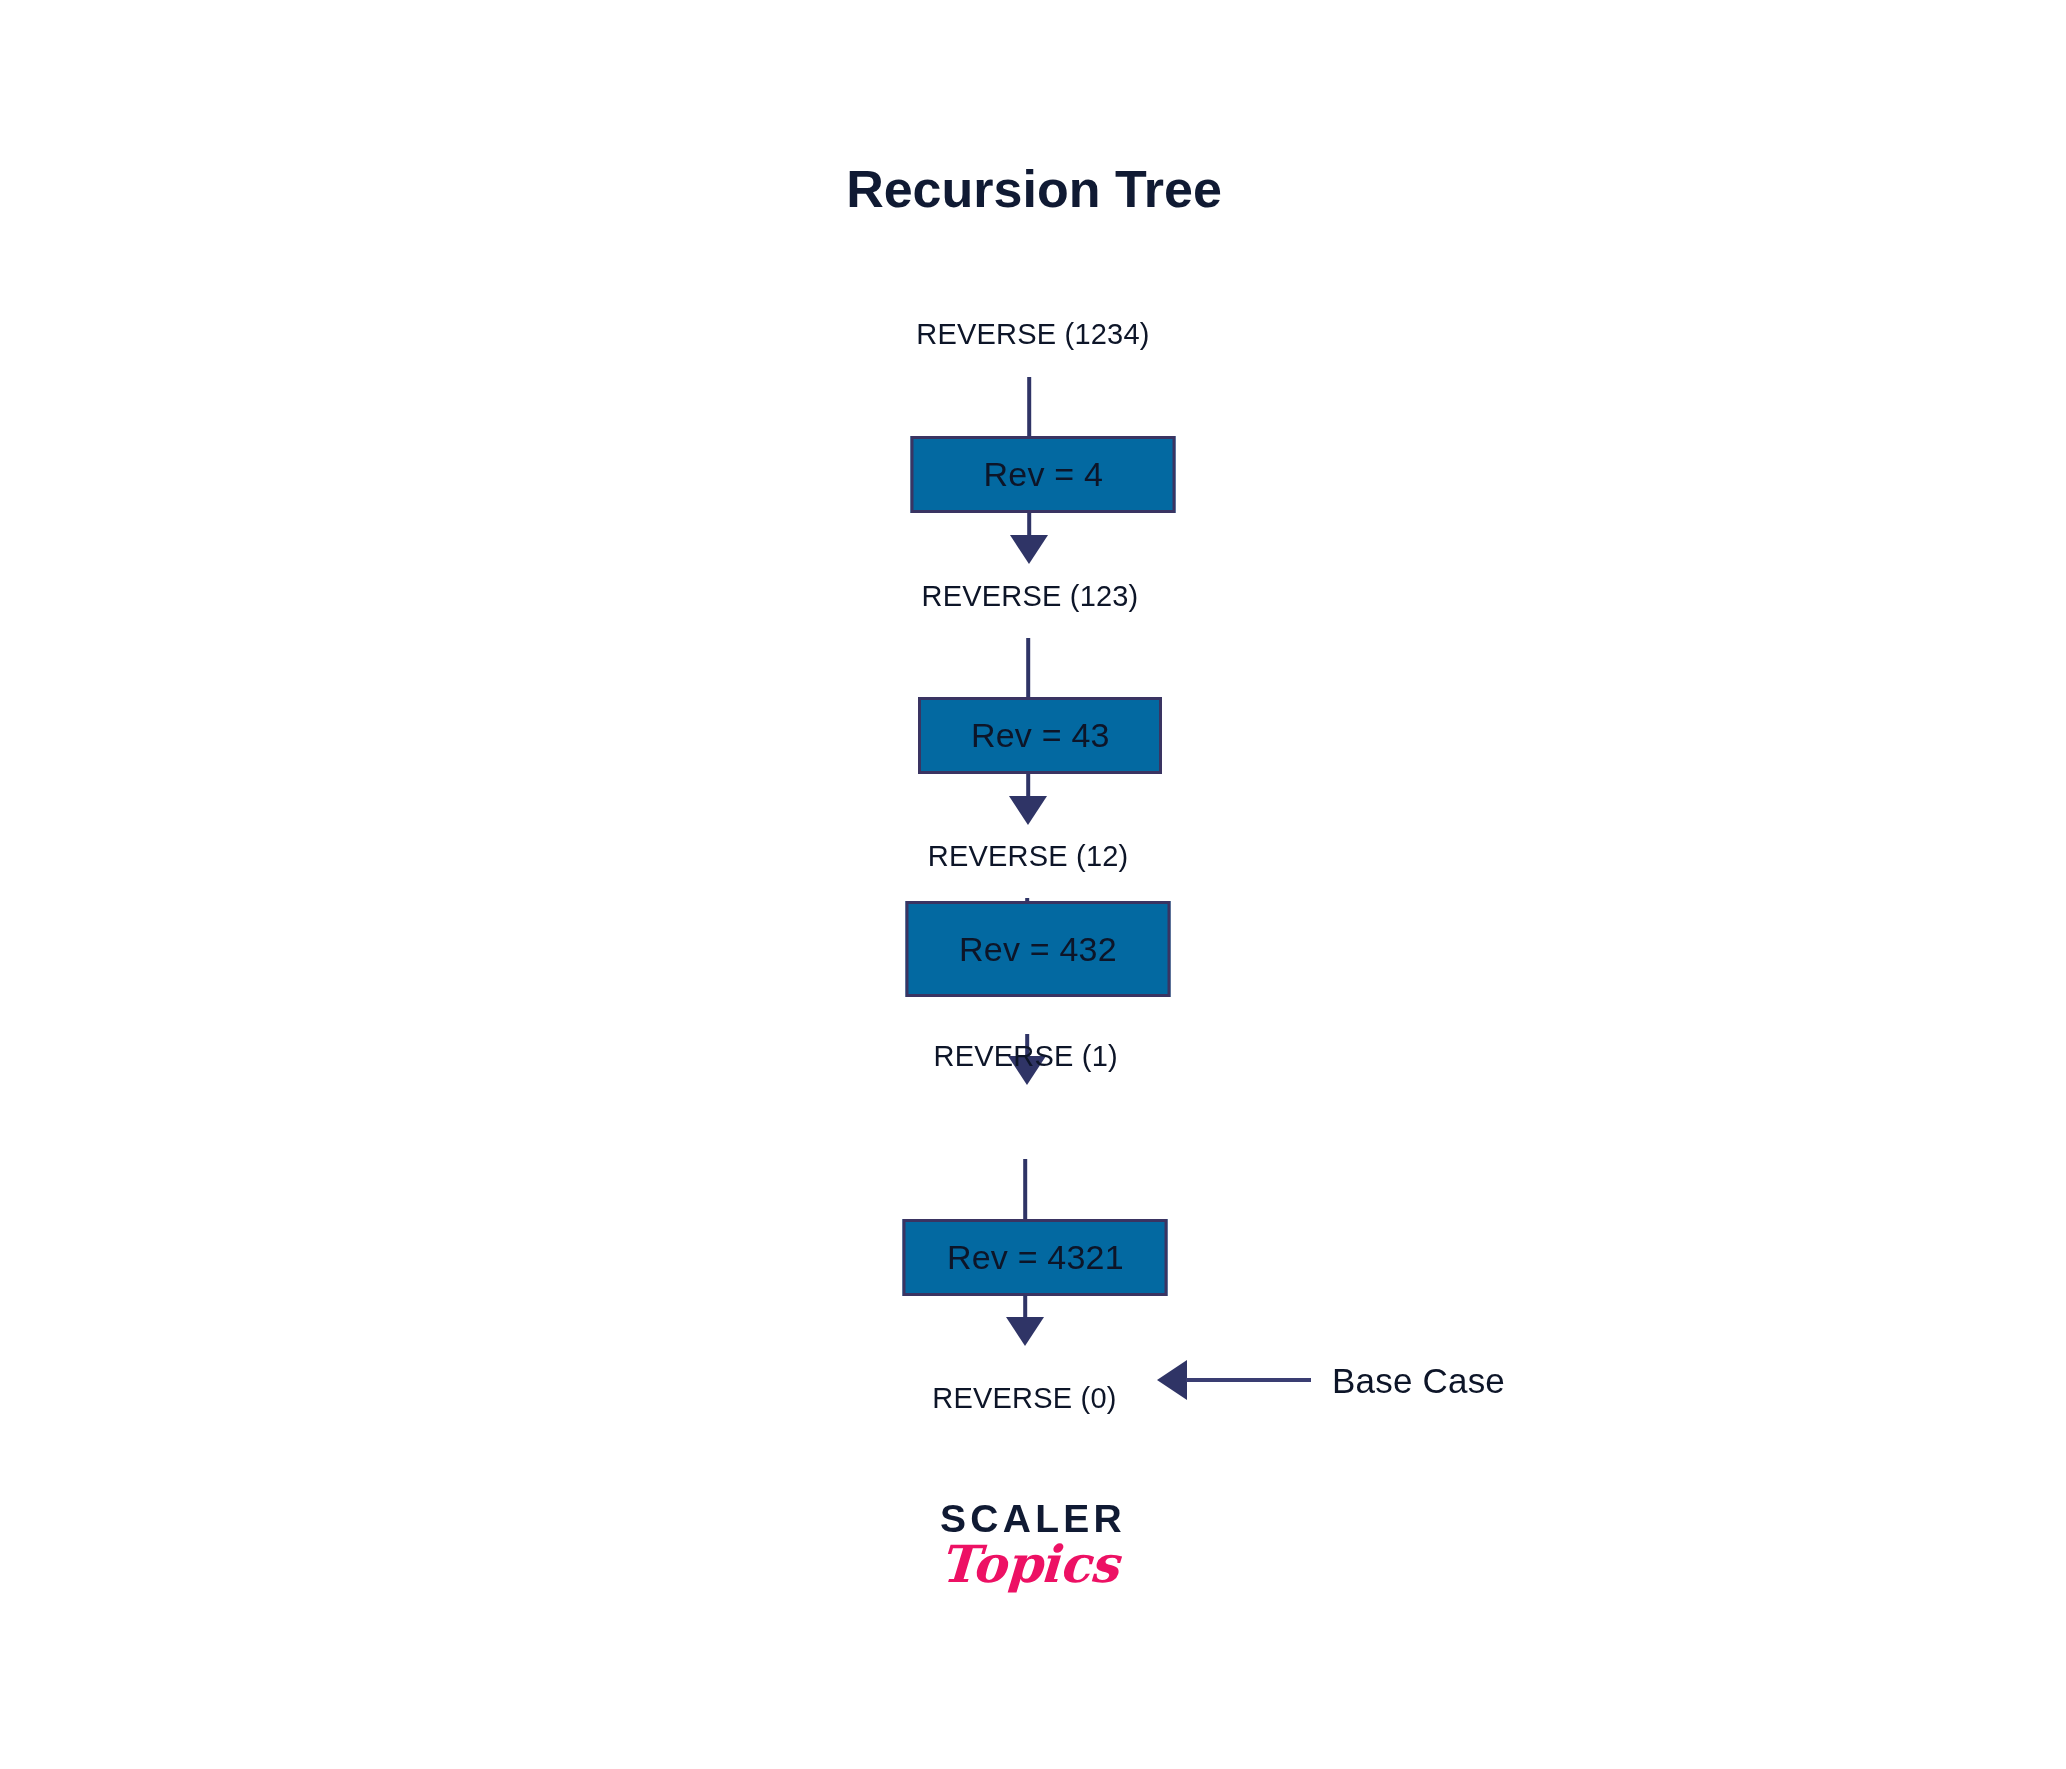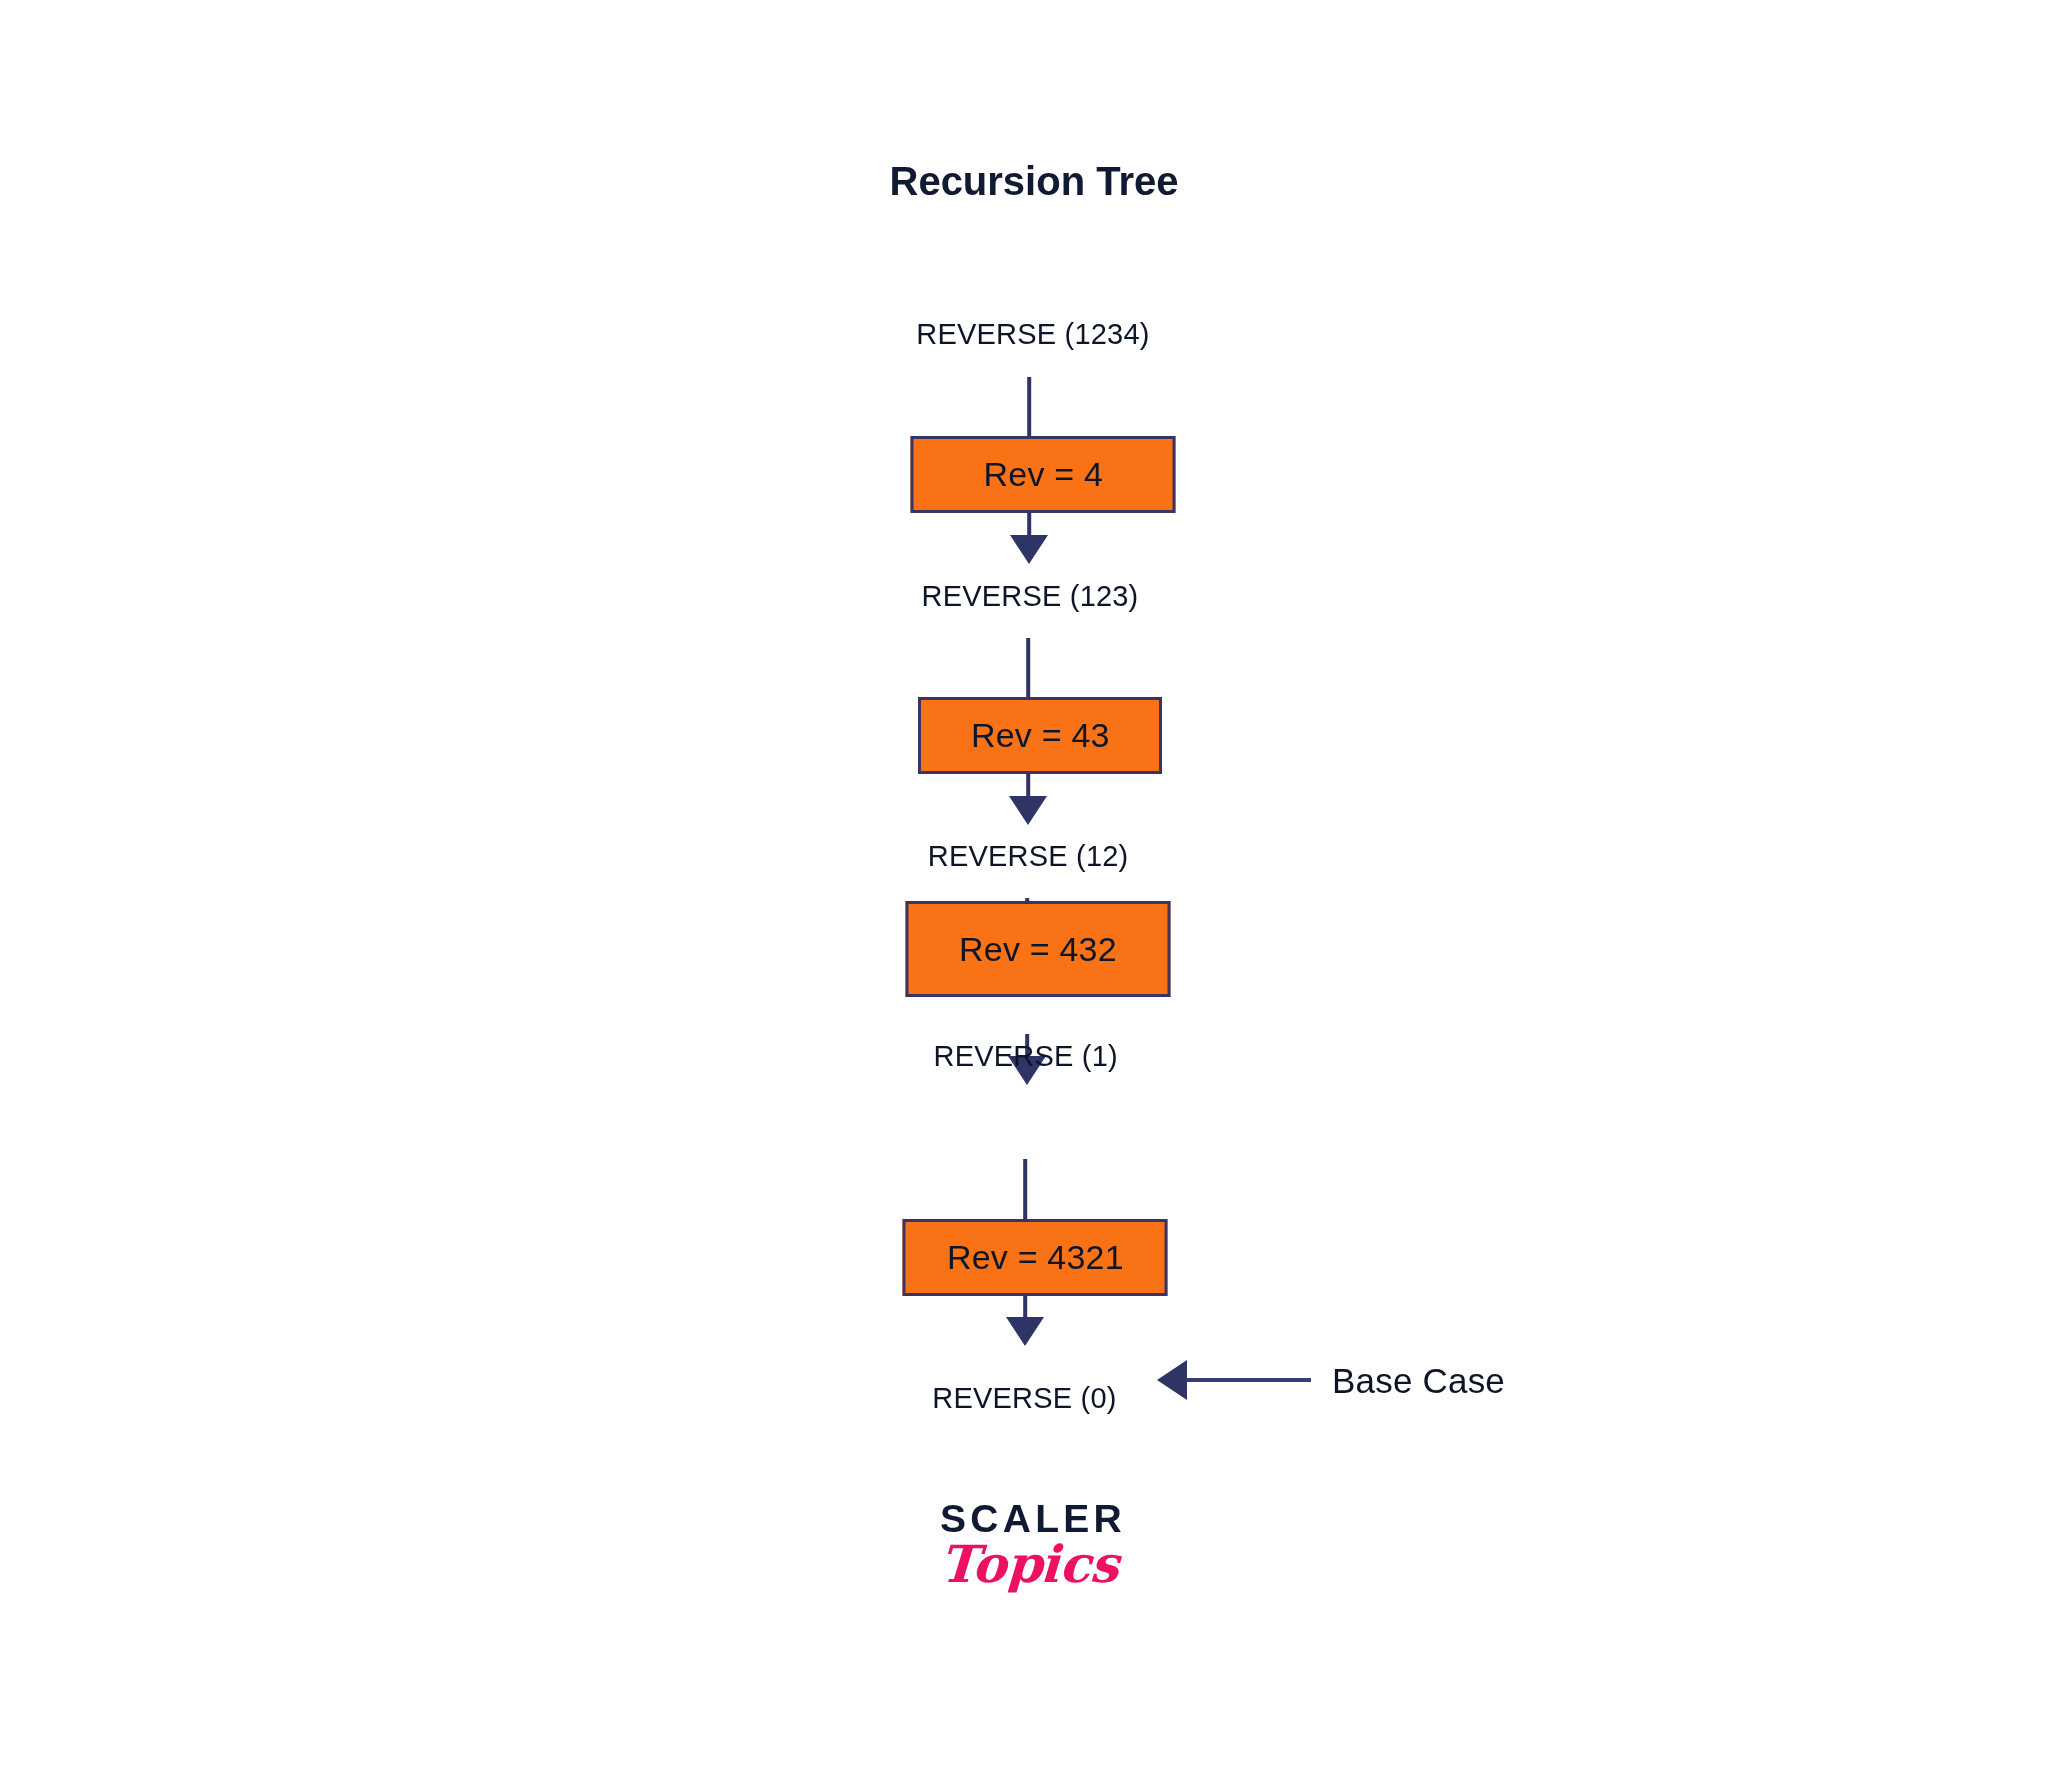--- a/index.html
+++ b/index.html
@@ -44,21 +44,21 @@
     font-size: 29px;
     font-weight: 400;
     color: #0d1528;
     letter-spacing: 0.2px;
   }
 
   .rev-box {
     position: absolute;
     transform: translateX(-50%);
     box-sizing: border-box;
-    background: #f97316;
+    background: #0369a1;
     border: 3.6px solid #3a3462;
     display: flex;
     align-items: center;
     justify-content: center;
     font-size: 34px;
     color: #0d1528;
     letter-spacing: 0.2px;
   }
 
   .connector {
@@ -126,21 +126,21 @@
     letter-spacing: -0.6px;
     transform: skewX(-6deg);
   }
 </style>
 </head>
 <body>
 
 <div class="canvas">
 
   <div class="title-wrap">
-    <div style="font-size:40px;font-weight:700;color:#101a33;">Recursion Tree</div>
+    <div style="font-size:52px;font-weight:700;color:#101a33;">Recursion Tree</div>
   </div>
 
   <div class="flow">
 
     <div class="node-label" style="left:0px; top:318px;">REVERSE (1234)</div>
     <div class="connector" style="left:-3.6px; top:377px; height:61px;"></div>
 
     <div class="rev-box" style="left:10.3px; top:436px; width:265px; height:77px;">
       <span>Rev = 4</span>
     </div>

